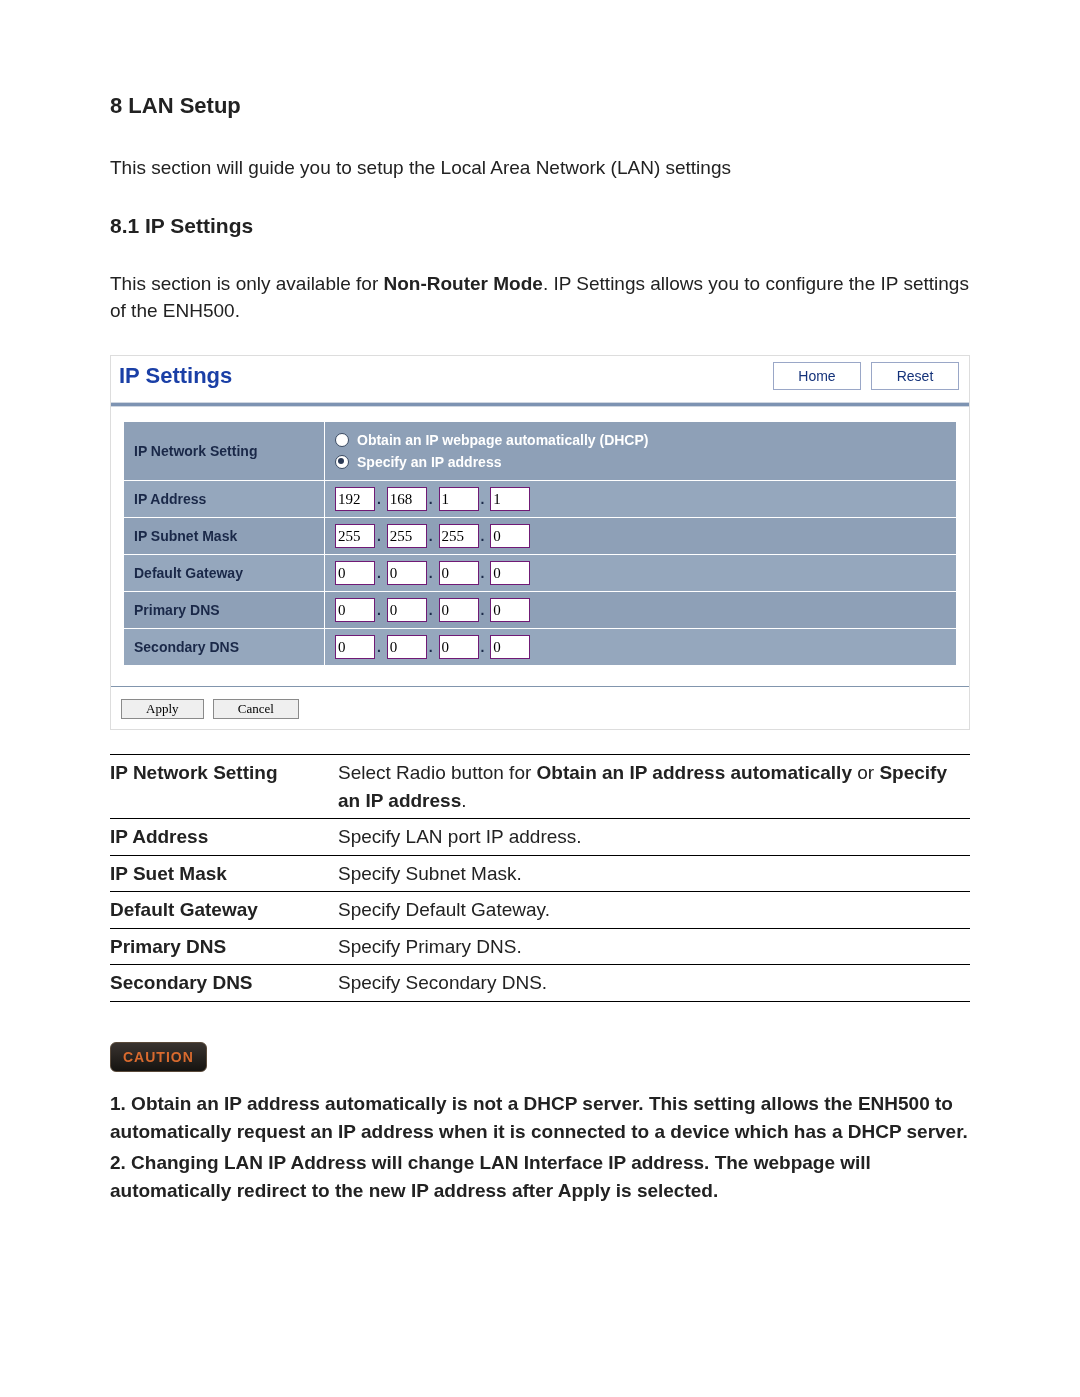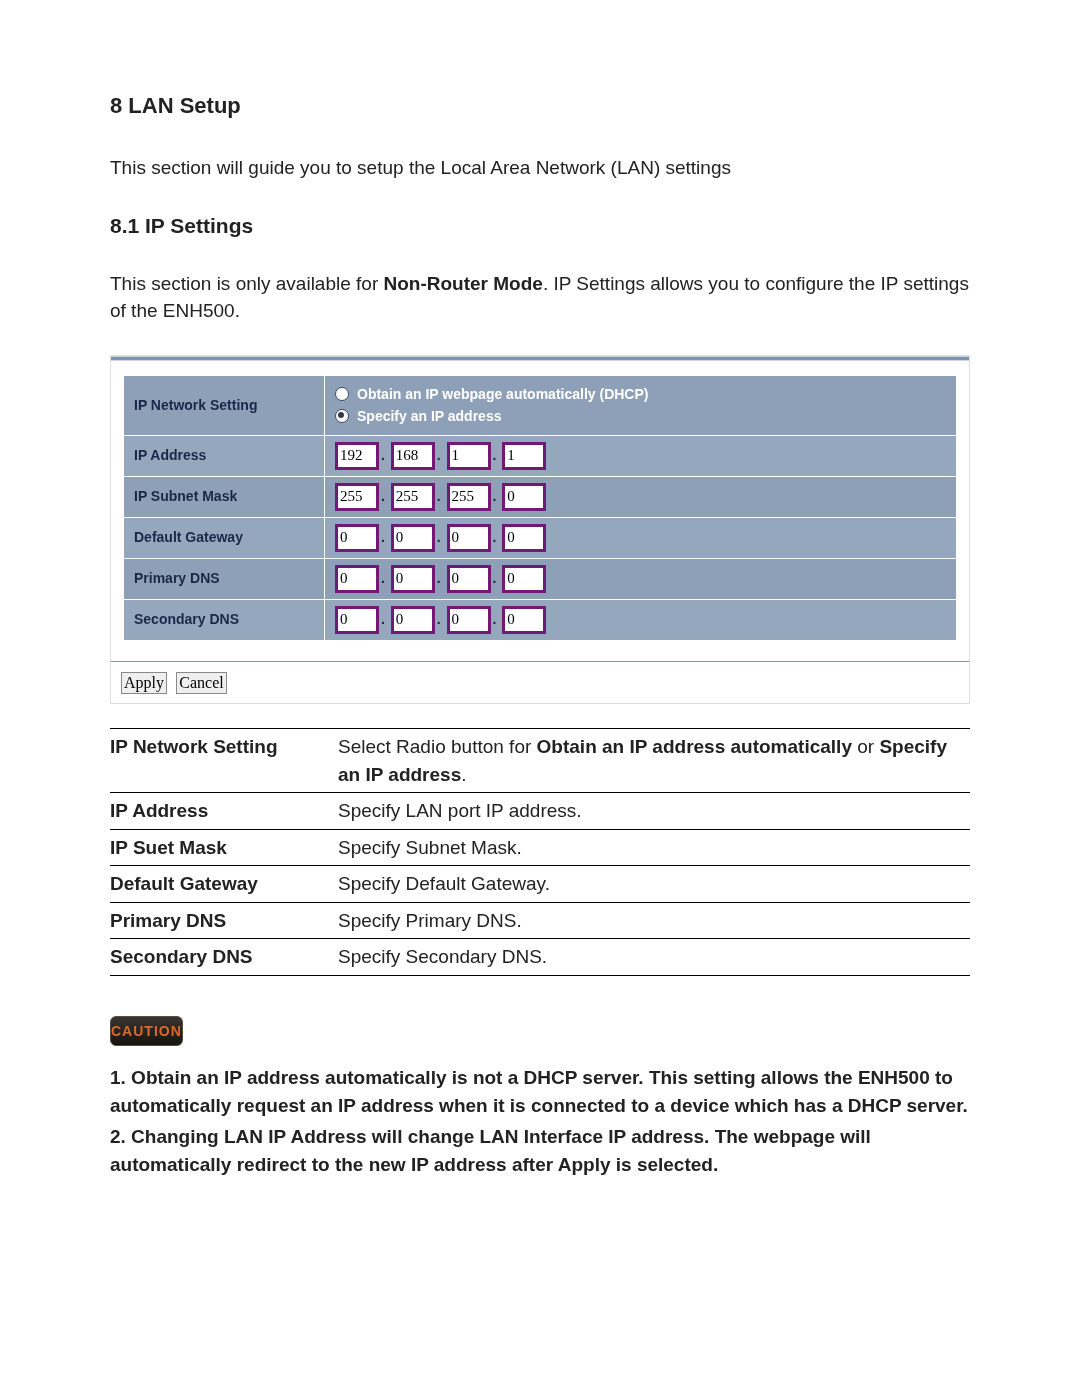--- a/index.html
+++ b/index.html
@@ -83,37 +83,37 @@
   }
   .radio-dot.sel::after {
     content: ""; position: absolute; left: 2px; top: 2px; width: 6px; height: 6px; border-radius: 50%; background: #2b3a55;
   }
   .ipcell input {
     width: 34px;
     height: 20px;
     font-family: "Times New Roman", serif;
     font-size: 15px;
     padding: 1px 2px;
-    border: 3px solid #701a75;
+    border: 1px solid #701a75;
     background: #fff;
     color: #000;
     text-align: left;
     margin-right: 2px;
   }
   .ipcell .dot { color: #1a2848; font-weight: 700; margin: 0 2px 0 0; }
   .panel-actions {
     border-top: 1px solid #8195ad;
     padding: 6px 10px 8px 10px;
   }
   .panel-actions button {
     font-family: "Times New Roman", serif;
-    font-size: 16px;
+    font-size: 13px;
     background: #efefef;
     border: 1px solid #8a8a8a;
-    padding: 1px 2px;
+    padding: 1px 24px;
     margin-right: 4px;
     cursor: pointer;
   }
 
   
   table.desc {
     width: 100%;
     border-collapse: collapse;
     font-size: 19px;
     margin-bottom: 40px;
@@ -122,21 +122,21 @@
   table.desc tr:first-child { border-top: 1px solid #000; }
   table.desc td { padding: 4px 8px 4px 0; vertical-align: top; }
   table.desc td.k { font-weight: 700; width: 220px; }
 
   
   .caution {
     display: inline-block;
     background: linear-gradient(#3a3430, #151310);
     border: 1px solid #5a4a3a;
     border-radius: 6px;
-    padding: 4px 0;
+    padding: 4px 12px;
     color: #d96a2e;
     font-weight: 700;
     font-size: 14px;
     letter-spacing: 1px;
     margin-right: 18px;
   }
   .caution-line { display: flex; align-items: center; margin-bottom: 18px; }
   .bold { font-weight: 700; }
 </style>
 </head>
@@ -144,20 +144,27 @@
 
 <h2 class="sec-h">8 LAN Setup</h2>
 <p class="intro">This section will guide you to setup the Local Area Network (LAN) settings</p>
 
 <h3 class="sec-h">8.1 IP Settings</h3>
 <p class="intro">
   <span>This section is only available for </span><span class="bold">Non-Router Mode</span><span>. IP Settings allows you to configure the IP settings of the ENH500.</span>
 </p>
 
 <div class="panel">
+  <div class="panel-header">
+    <div class="panel-title">IP Settings</div>
+    <div class="panel-btns">
+      <div class="panel-btn">Home</div>
+      <div class="panel-btn">Reset</div>
+    </div>
+  </div>
   <div class="panel-sep"></div>
 
   <table class="cfg">
     <tbody>
         <tr>
       <td class="lbl">IP Network Setting</td>
       <td>
         <div class="radio-row">
           <span class="radio-dot"></span>
           <span>Obtain an IP webpage automatically (DHCP)</span>

